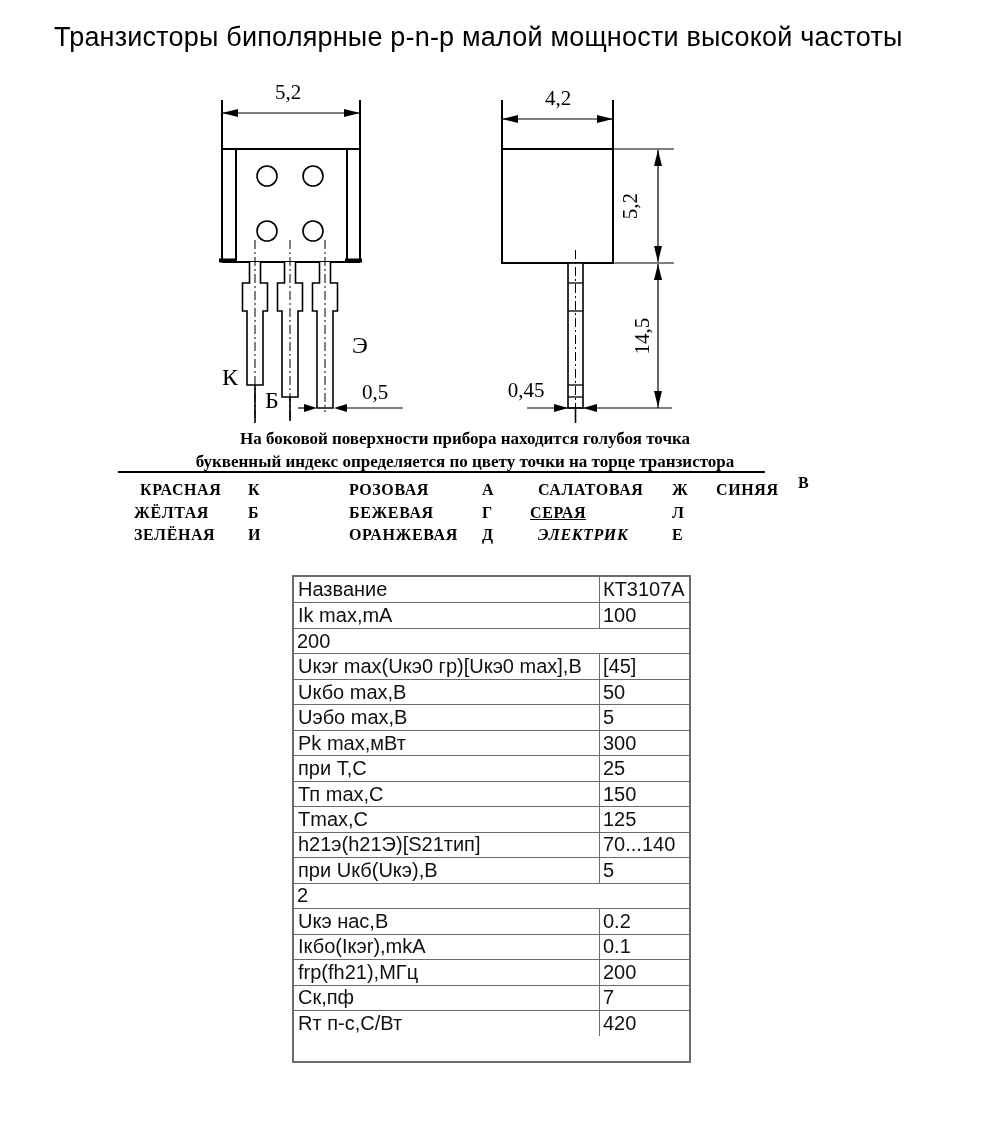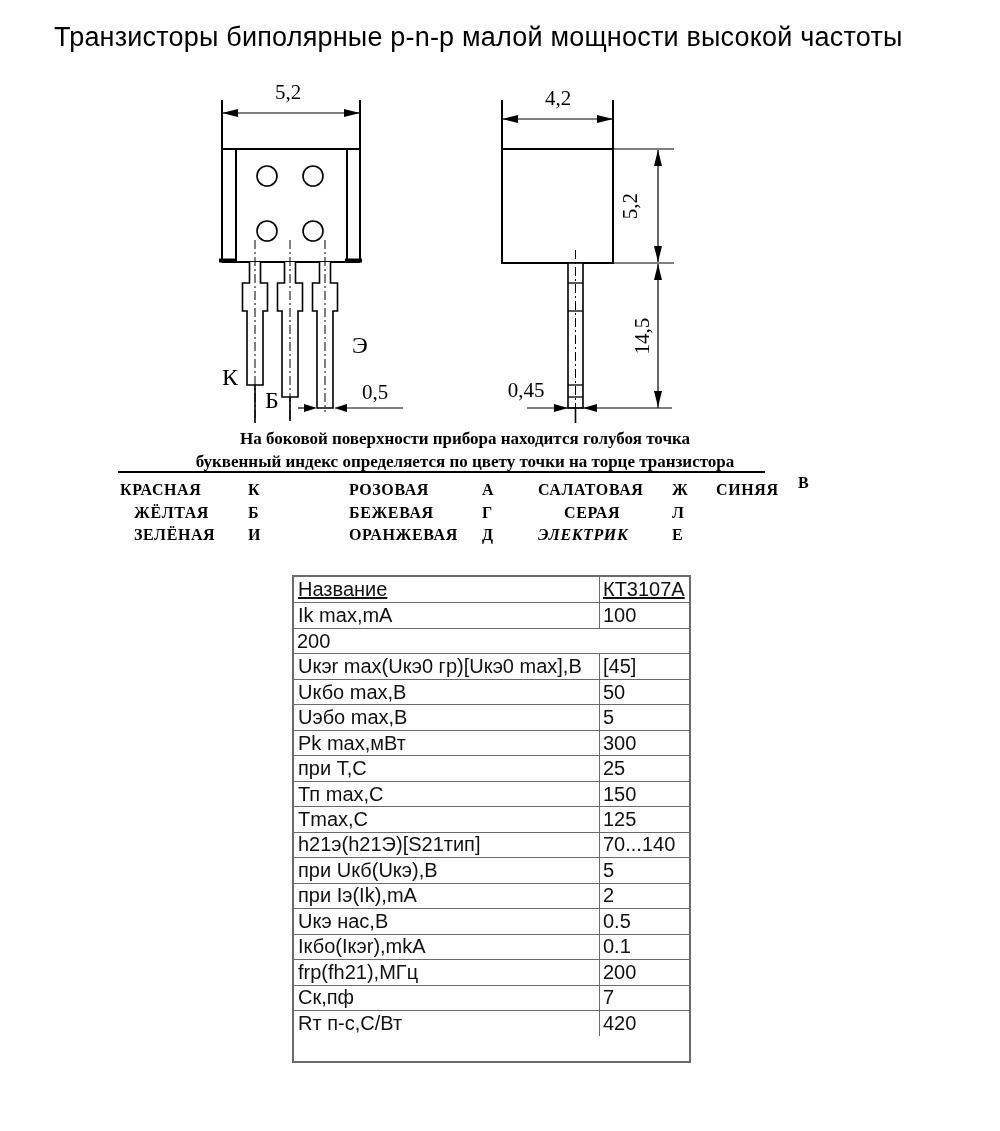--- a/index.html
+++ b/index.html
@@ -28,21 +28,21 @@
     position:absolute; font-family:"Liberation Serif", serif; font-weight:700;
     font-size:16px; letter-spacing:0.6px; white-space:nowrap; color:#000;
   }
   .spec {
     position:absolute; left:292px; top:575px; width:399px; height:488px;
     box-sizing:border-box; border:2px solid #6b6b6b; background:#fff;
     display:grid; grid-template-rows:repeat(19, 1fr);
     font-size:20px; color:#111;
   }
   .spec-row { display:grid; grid-template-columns:306px 1fr; border-top:1px solid #6b6b6b; min-height:0; }
-  .spec-row:first-child { border-top:none;text-decoration:underline; }
+  .spec-row:first-child { border-top:none; }
   .spec-name {
     border-right:1px solid #6b6b6b; padding-left:4px;
     display:flex; align-items:center; white-space:nowrap; overflow:hidden;
   }
   .spec-value { padding-left:3px; display:flex; align-items:center; white-space:nowrap; overflow:hidden; }
 </style>
 </head>
 <body>
 
 <div class="page">
@@ -137,34 +137,34 @@
     <text class="dim-text" text-anchor="middle" transform="translate(649,336) rotate(-90)">14,5</text>
     <text class="dim-text" x="526" y="397" text-anchor="middle">0,45</text>
   </svg>
 
   <div class="note-line" style="top:429px;">На боковой поверхности прибора находится  голубоя точка</div>
   <div class="note-line" style="top:452px;">буквенный индекс определяется по цвету точки на торце транзистора</div>
   <div class="rule"></div>
 
   <div>
 
-    <span class="cc" style="left:120px; top:481px;">КРАСНАЯ</span>
+    <span class="cc" style="left:140px; top:481px;">КРАСНАЯ</span>
     <span class="cc" style="left:248px; top:481px;">К</span>
     <span class="cc" style="left:349px; top:481px;">РОЗОВАЯ</span>
     <span class="cc" style="left:482px; top:481px;">А</span>
     <span class="cc" style="left:538px; top:481px;">САЛАТОВАЯ</span>
     <span class="cc" style="left:672px; top:481px;">Ж</span>
     <span class="cc" style="left:716px; top:481px;">СИНЯЯ</span>
     <span class="cc" style="left:798px; top:474px;">В</span>
 
     <span class="cc" style="left:134px; top:504px;">ЖЁЛТАЯ</span>
     <span class="cc" style="left:248px; top:504px;">Б</span>
     <span class="cc" style="left:349px; top:504px;">БЕЖЕВАЯ</span>
     <span class="cc" style="left:482px; top:504px;">Г</span>
-    <span class="cc" style="left:564px; top:504px;">СЕРАЯ</span>
+    <span class="cc" style="left:530px; top:504px;text-decoration:underline;">СЕРАЯ</span>
     <span class="cc" style="left:672px; top:504px;">Л</span>
 
     <span class="cc" style="left:134px; top:526px;">ЗЕЛЁНАЯ</span>
     <span class="cc" style="left:248px; top:526px;">И</span>
     <span class="cc" style="left:349px; top:526px;">ОРАНЖЕВАЯ</span>
     <span class="cc" style="left:482px; top:526px;">Д</span>
     <span class="cc" style="left:538px; top:526px;font-style:italic;">ЭЛЕКТРИК</span>
     <span class="cc" style="left:672px; top:526px;">Е</span>
   </div>
 
@@ -210,26 +210,25 @@
     </div>
     <div class="spec-row">
       <div class="spec-name">h21э(h21Э)[S21тип]</div>
       <div class="spec-value">70...140</div>
     </div>
     <div class="spec-row">
       <div class="spec-name">при Uкб(Uкэ),В</div>
       <div class="spec-value">5</div>
     </div>
     <div class="spec-row">
-      <div class="spec-name">при Iэ(Ik),mA</div>
       <div class="spec-value">2</div>
     </div>
     <div class="spec-row">
       <div class="spec-name">Uкэ нас,В</div>
-      <div class="spec-value">0.5</div>
+      <div class="spec-value">0.2</div>
     </div>
     <div class="spec-row">
       <div class="spec-name">Iкбо(Iкэr),mkA</div>
       <div class="spec-value">0.1</div>
     </div>
     <div class="spec-row">
       <div class="spec-name">frp(fh21),МГц</div>
       <div class="spec-value">200</div>
     </div>
     <div class="spec-row">

